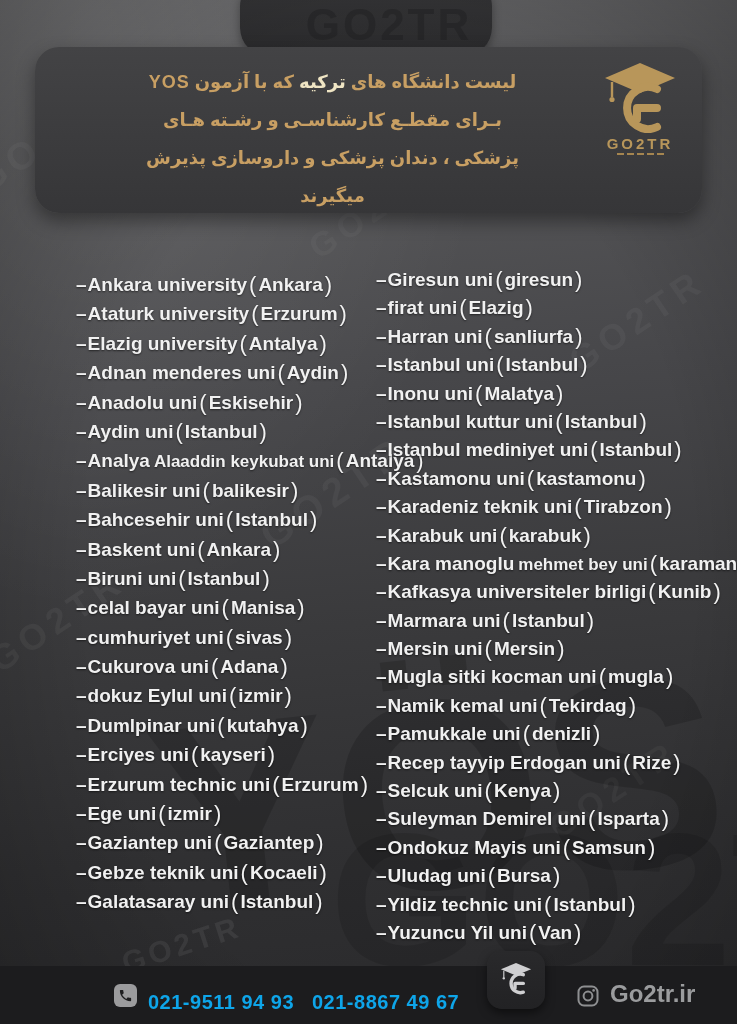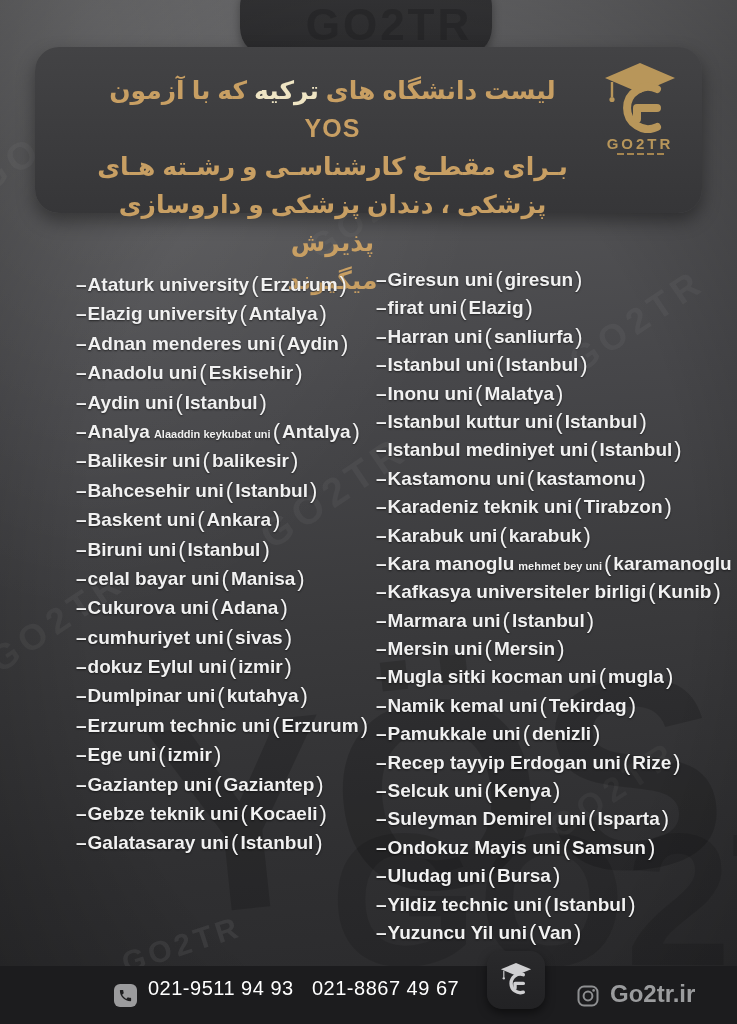--- a/index.html
+++ b/index.html
@@ -27,22 +27,22 @@
     color:rgba(0,0,0,.16);font-weight:bold;}
   .wm.big-brand{top:790px;left:330px;font-size:190px;letter-spacing:0;color:rgba(0,0,0,.12);}
   
   .top-brand{position:absolute;top:0px;left:0;width:100%;text-align:center;
     font-size:44px;font-weight:bold;letter-spacing:3px;color:rgba(32,32,35,.55);z-index:1;}
   .top-tab{position:absolute;top:-22px;left:240px;width:252px;height:78px;border-radius:28px;
     background:linear-gradient(180deg,#39393b,#2d2d2f);box-shadow:0 4px 10px rgba(0,0,0,.35);z-index:0;}
   
   .header-panel{position:absolute;left:35px;top:47px;width:667px;height:166px;border-radius:24px;
     background:linear-gradient(180deg,#434345,#363638);box-shadow:0 8px 18px rgba(0,0,0,.38);z-index:2;}
-  .header-text{position:absolute;right:120px;left:48px;top:24px;direction:rtl;text-align:center;
-    color:#c89f63;font-weight:bold;font-size:25px;line-height:38px;}
+  .header-text{position:absolute;right:120px;left:48px;top:16px;direction:rtl;text-align:center;
+    color:#c89f63;font-weight:bold;font-size:18px;line-height:38px;}
   .header-text .hl{color:#efe5c4;}
   .header-text .exam{font-family:"Liberation Sans",sans-serif;font-weight:bold;letter-spacing:1px;}
   .logo{position:absolute;right:8px;top:14px;width:108px;text-align:center;color:#b8965a;}
   .logo svg{display:block;margin:0 auto;}
   .logo .logo-word{font-size:15px;font-weight:bold;letter-spacing:3px;margin-top:2px;color:#b8965a;}
   .logo .logo-sub{margin-top:1px;height:4px;display:flex;justify-content:center;gap:3px;}
   .logo .logo-sub i{display:block;width:7px;height:2px;background:#a5854f;}
   
   .turkey-pill{position:absolute;left:66px;top:210px;width:226px;height:40px;border-radius:20px;
     background:linear-gradient(180deg,#3c3c3e,#2e2e30);box-shadow:0 6px 12px rgba(0,0,0,.32), inset 0 1px 1px rgba(255,255,255,.07);
@@ -50,29 +50,29 @@
   .turkey-pill span{color:#aeaeb0;font-size:21px;font-weight:bold;letter-spacing:14px;padding-left:14px;}
   
   .col{position:absolute;z-index:2;color:#f1f1f1;}
   .col .row{white-space:nowrap;text-shadow:0 1px 2px rgba(0,0,0,.55);}
   #col-left{left:76px;top:270px;}
   #col-left .row{height:29.4px;line-height:29.4px;}
   #col-right{left:376px;top:266px;}
   #col-right .row{height:28.4px;line-height:28.4px;}
   .row .dash{font-weight:bold;font-size:19px;margin-right:1px;}
   .row .name{font-size:19px;font-weight:600;}
-  .row .small{font-size:11px;font-weight:600;margin-left:4px;}
+  .row .small{font-size:17px;font-weight:600;margin-left:4px;}
   .row .paren{font-size:22px;font-weight:400;vertical-align:-1px;padding:0 2px;}
   .row .city{font-size:19px;font-weight:600;}
   
   .footer-bar{position:absolute;left:0;top:966px;width:737px;height:58px;background:#1c1c1e;z-index:3;
     display:flex;align-items:center;}
   .phone-icon{position:absolute;left:114px;top:18px;width:23px;height:23px;border-radius:6px;background:#9b9b9d;
     display:flex;align-items:center;justify-content:center;}
-  .phone-num{position:absolute;font-size:20px;font-weight:400;color:#ffffff;letter-spacing:.5px;top:11px;}
+  .phone-num{position:absolute;font-size:20px;font-weight:700;color:#0ea5e9;letter-spacing:.5px;top:25px;}
   .phone-num.n1{left:148px;}
   .phone-num.n2{left:312px;}
   .badge{position:absolute;left:487px;top:-15px;width:58px;height:58px;border-radius:15px;
     background:linear-gradient(180deg,#29292b,#222224);box-shadow:0 4px 10px rgba(0,0,0,.5);
     display:flex;align-items:center;justify-content:center;color:#cfcfd1;}
   .insta{position:absolute;left:576px;top:18px;}
   .site{position:absolute;left:610px;top:14px;font-size:24px;font-weight:700;color:#9b9c9e;}
 </style>
 </head>
 <body>
@@ -120,35 +120,37 @@
           <i></i>
           <i></i>
           <i></i>
           <i></i>
         </div>
     </div>
   </div>
 
 
   <div class="col" id="col-left">
+      <div class="row"><span class="dash">–</span><span class="name">Ankara university</span><span class="paren">(</span><span class="city">Ankara</span><span class="paren">)</span></div>
       <div class="row"><span class="dash">–</span><span class="name">Ataturk university</span><span class="paren">(</span><span class="city">Erzurum</span><span class="paren">)</span></div>
       <div class="row"><span class="dash">–</span><span class="name">Elazig university</span><span class="paren">(</span><span class="city">Antalya</span><span class="paren">)</span></div>
       <div class="row"><span class="dash">–</span><span class="name">Adnan menderes uni</span><span class="paren">(</span><span class="city">Aydin</span><span class="paren">)</span></div>
       <div class="row"><span class="dash">–</span><span class="name">Anadolu uni</span><span class="paren">(</span><span class="city">Eskisehir</span><span class="paren">)</span></div>
       <div class="row"><span class="dash">–</span><span class="name">Aydin uni</span><span class="paren">(</span><span class="city">Istanbul</span><span class="paren">)</span></div>
       <div class="row"><span class="dash">–</span><span class="name">Analya</span><span class="small">Alaaddin keykubat uni</span><span class="paren">(</span><span class="city">Antalya</span><span class="paren">)</span></div>
       <div class="row"><span class="dash">–</span><span class="name">Balikesir uni</span><span class="paren">(</span><span class="city">balikesir</span><span class="paren">)</span></div>
       <div class="row"><span class="dash">–</span><span class="name">Bahcesehir uni</span><span class="paren">(</span><span class="city">Istanbul</span><span class="paren">)</span></div>
       <div class="row"><span class="dash">–</span><span class="name">Baskent uni</span><span class="paren">(</span><span class="city">Ankara</span><span class="paren">)</span></div>
       <div class="row"><span class="dash">–</span><span class="name">Biruni uni</span><span class="paren">(</span><span class="city">Istanbul</span><span class="paren">)</span></div>
       <div class="row"><span class="dash">–</span><span class="name">celal bayar uni</span><span class="paren">(</span><span class="city">Manisa</span><span class="paren">)</span></div>
+      <div class="row"><span class="dash">–</span><span class="name">cumhuriyet uni</span><span class="paren">(</span><span class="city">sivas</span><span class="paren">)</span></div>
       <div class="row"><span class="dash">–</span><span class="name">Cukurova uni</span><span class="paren">(</span><span class="city">Adana</span><span class="paren">)</span></div>
-      <div class="row"><span class="dash">–</span><span class="name">cumhuriyet uni</span><span class="paren">(</span><span class="city">sivas</span><span class="paren">)</span></div>
       <div class="row"><span class="dash">–</span><span class="name">dokuz Eylul uni</span><span class="paren">(</span><span class="city">izmir</span><span class="paren">)</span></div>
       <div class="row"><span class="dash">–</span><span class="name">Dumlpinar uni</span><span class="paren">(</span><span class="city">kutahya</span><span class="paren">)</span></div>
+      <div class="row"><span class="dash">–</span><span class="name">Erciyes uni</span><span class="paren">(</span><span class="city">kayseri</span><span class="paren">)</span></div>
       <div class="row"><span class="dash">–</span><span class="name">Erzurum technic uni</span><span class="paren">(</span><span class="city">Erzurum</span><span class="paren">)</span></div>
       <div class="row"><span class="dash">–</span><span class="name">Ege uni</span><span class="paren">(</span><span class="city">izmir</span><span class="paren">)</span></div>
       <div class="row"><span class="dash">–</span><span class="name">Gaziantep uni</span><span class="paren">(</span><span class="city">Gaziantep</span><span class="paren">)</span></div>
       <div class="row"><span class="dash">–</span><span class="name">Gebze teknik uni</span><span class="paren">(</span><span class="city">Kocaeli</span><span class="paren">)</span></div>
       <div class="row"><span class="dash">–</span><span class="name">Galatasaray uni</span><span class="paren">(</span><span class="city">Istanbul</span><span class="paren">)</span></div>
     </div>
   <div class="col" id="col-right">
       <div class="row"><span class="dash">–</span><span class="name">Giresun uni</span><span class="paren">(</span><span class="city">giresun</span><span class="paren">)</span></div>
       <div class="row"><span class="dash">–</span><span class="name">firat uni</span><span class="paren">(</span><span class="city">Elazig</span><span class="paren">)</span></div>
       <div class="row"><span class="dash">–</span><span class="name">Harran uni</span><span class="paren">(</span><span class="city">sanliurfa</span><span class="paren">)</span></div>

